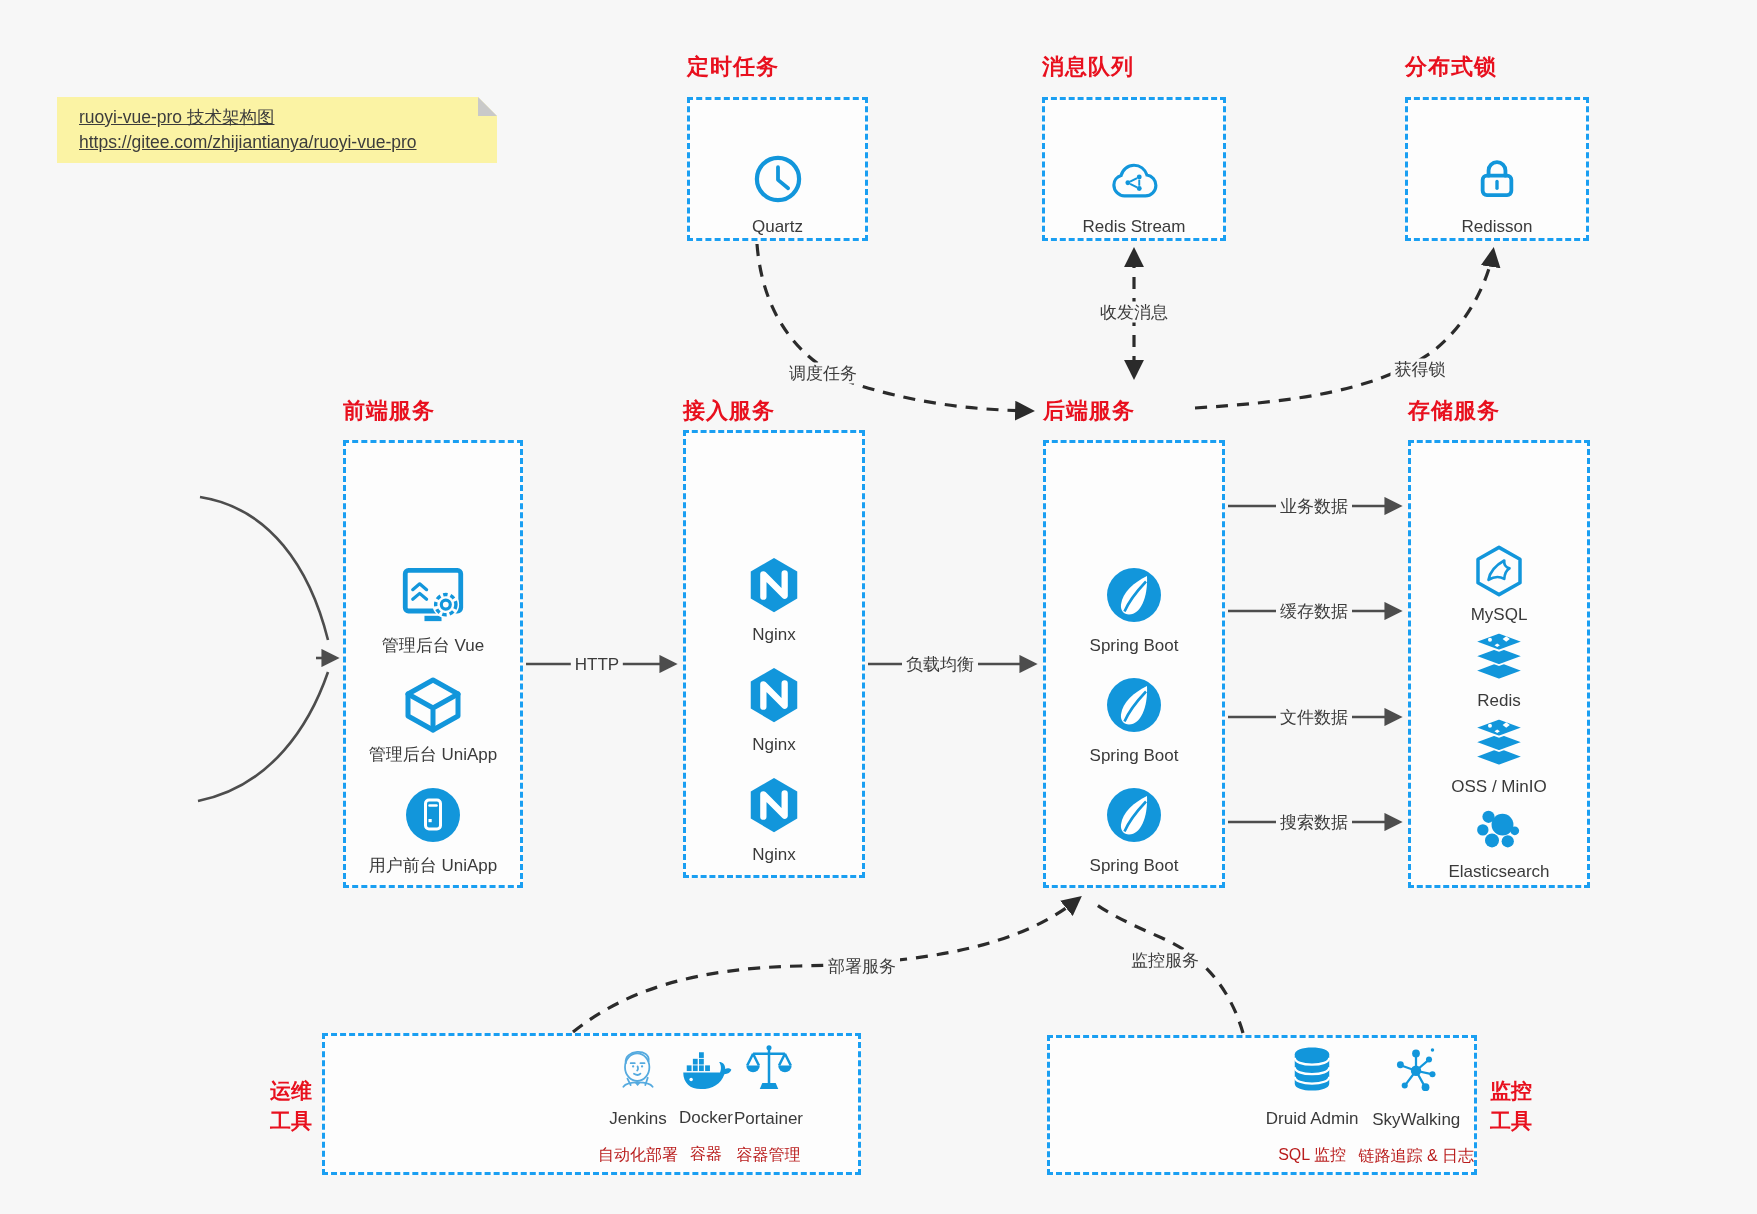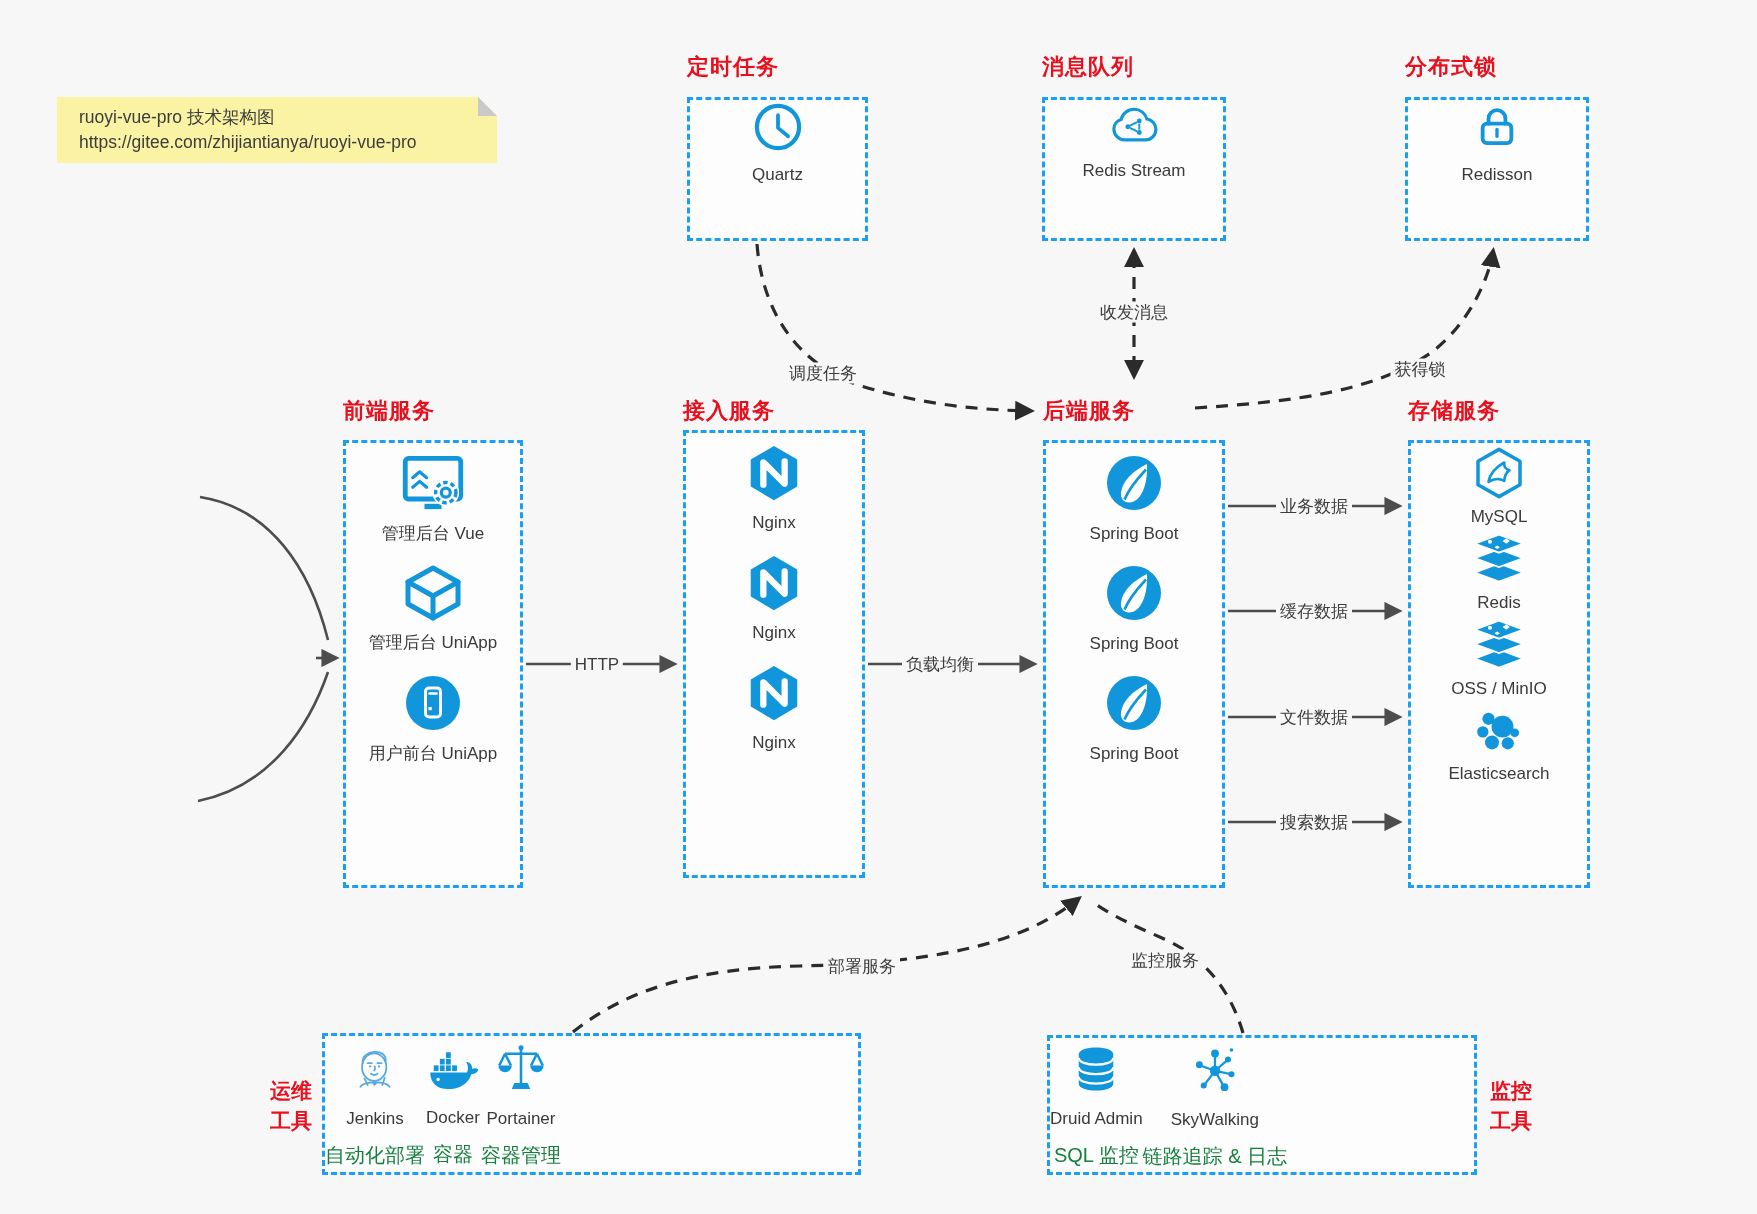--- a/index.html
+++ b/index.html
@@ -2,41 +2,41 @@
 <html><head>
 <meta charset="utf-8">
 <style>
   html,body{margin:0;padding:0;background:#f7f7f7;}
   .canvas{position:relative;width:1757px;height:1214px;background:#f7f7f7;
           font-family:"Liberation Sans","DejaVu Sans",sans-serif;overflow:hidden;}
   svg.connectors{position:absolute;left:0;top:0;width:1757px;height:1214px;pointer-events:none;}
 
   
   .note{position:absolute;left:57px;top:97px;width:440px;height:66px;background:#fbf3a4;
-        padding:8px 0 4px 22px;box-sizing:border-box;line-height:25px;font-size:17.5px;color:#3c3c3c;}
+        padding:8px 0 4px 22px;box-sizing:border-box;line-height:25px;font-size:17.5px;color:#3c3c3c;text-decoration:underline;}
   .note::before{content:"";position:absolute;top:0;right:0;width:0;height:0;
         border-top:19px solid #f7f7f7;border-left:19px solid transparent;}
   .note::after{content:"";position:absolute;top:0;right:0;width:0;height:0;
         border-bottom:19px solid #c9c9c9;border-right:19px solid transparent;}
 
   .gtitle{position:absolute;font-size:22px;font-weight:bold;color:#e8101e;text-align:left;
           letter-spacing:1px;line-height:26px;}
   .side-title{position:absolute;font-size:21px;font-weight:bold;color:#e8101e;line-height:30px;}
 
   .gbox{position:absolute;border:3px dashed #1a9ff2;background:#fdfdfd;box-sizing:border-box;
-        display:flex;flex-direction:column;justify-content:flex-start;align-items:center;}
+        display:flex;flex-direction:column;justify-content:flex-end;align-items:center;}
   .gbox.row{flex-direction:row;}
 
   .item{display:flex;flex-direction:column;justify-content:center;align-items:center;}
   .col-item{height:110px;gap:8px;}
   .st-item{height:86px;gap:5px;}
   .top-item{gap:10px;}
   .bot-item{gap:14px;}
   .label{font-size:17px;color:#3a3a3a;text-align:center;line-height:22px;white-space:nowrap;}
-  .sublabel{font-size:20px;color:#15803d;text-align:center;line-height:22px;white-space:nowrap;}
+  .sublabel{font-size:16px;color:#b91c1c;text-align:center;line-height:22px;white-space:nowrap;}
 
   .edge-label{position:absolute;transform:translate(-50%,-50%);font-size:17px;color:#3c3c3c;
         background:#f7f7f7;padding:0 4px;white-space:nowrap;line-height:21px;}
 
   .icon{display:flex;align-items:center;justify-content:center;}
 </style>
 </head>
 <body>
 
 <div class="canvas">

